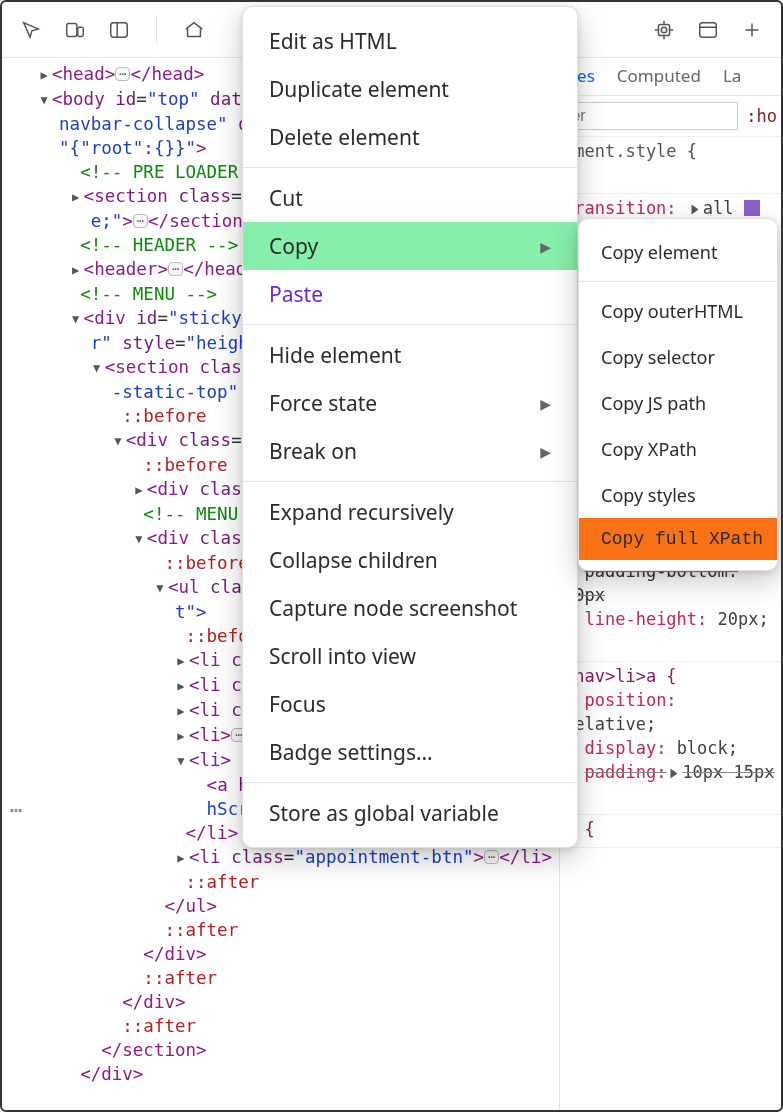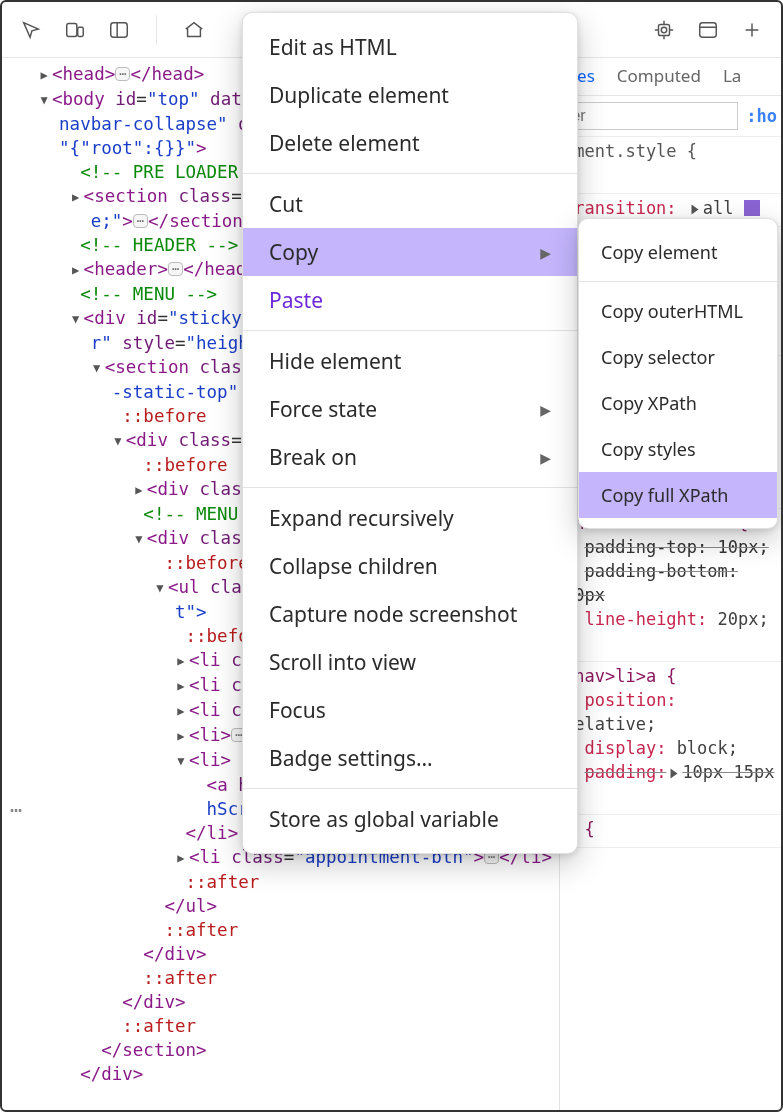--- a/index.html
+++ b/index.html
@@ -72,21 +72,21 @@
     color:#666;
   }
   .styles-tabs .active { color:#0a66ff; }
   .styles-filter {
     display:flex; align-items:center; padding:6px 4px 6px 0; border-bottom:1px solid #eee;
     gap:8px;
   }
   .styles-filter input {
     flex:1; border:1px solid #ccc; height:28px; font-size:16px; padding:0 6px; min-width:0;
   }
-  .styles-filter .hov { font-family:Consolas,monospace; color:#3b82f6; font-weight:bold;}
+  .styles-filter .hov { font-family:Consolas,monospace; color:#7f1d1d; font-weight:normal;}
   .rule {
     font-family: Consolas, Menlo, monospace;
     font-size: 17px;
     line-height:24px;
     padding: 2px 4px 6px 4px;
     border-bottom:1px solid #eee;
   }
   .rule .sel { color:#8b1760; }
   .rule .prop { color:#c7254e;}
   .rule .v { color:#404040;}
@@ -106,25 +106,25 @@
     font-size: 21px;
     color:#2b2b2b;
     z-index: 50;
   }
   .ctx .item {
     padding: 10px 26px;
     display:flex; align-items:center; justify-content:space-between;
     white-space:nowrap;
   }
   .ctx .item.disabled { color:#6d28d9; }
-  .ctx .item.hover { background:#c4b5fd; }
-  .ctx .item.hover2 { background:#c4b5fd; }
+  .ctx .item.hover { background:#86efac; }
+  .ctx .item.hover2 { background:#f97316;font-family:Liberation Mono, monospace; }
   .ctx hr { border:none; border-top:1px solid #e3e3e3; margin:6px 0; }
   .ctx .sub-arrow { font-size:14px; color:#666; margin-left:30px;}
-  #ctx-main { left:240px; top:4px; width:336px;margin-top:6px; }
+  #ctx-main { left:240px; top:4px; width:336px; }
   #ctx-sub  { left:576px; top:216px; width:200px; }
   #ctx-sub .item { padding: 11px 22px; font-size:18px; }
 
   
   svg { stroke:#555; stroke-width:1.6; fill:none; }
 </style>
 </head>
 <body>
 
 <div class="toolbar">
@@ -304,16 +304,17 @@
   <div class="item">Badge settings…</div>
   <hr>
   <div class="item">Store as global variable</div>
 </div>
 
 <div id="ctx-sub" class="ctx">
   <div class="item">Copy element</div>
   <hr>
   <div class="item">Copy outerHTML</div>
   <div class="item">Copy selector</div>
+  <div class="item">Copy JS path</div>
   <div class="item">Copy XPath</div>
   <div class="item">Copy styles</div>
   <div class="item hover2">Copy full XPath</div>
 </div>
 
 </body></html>

